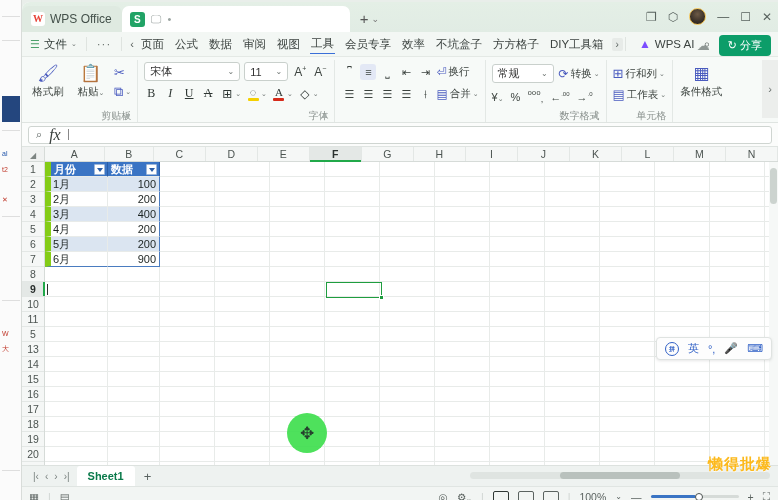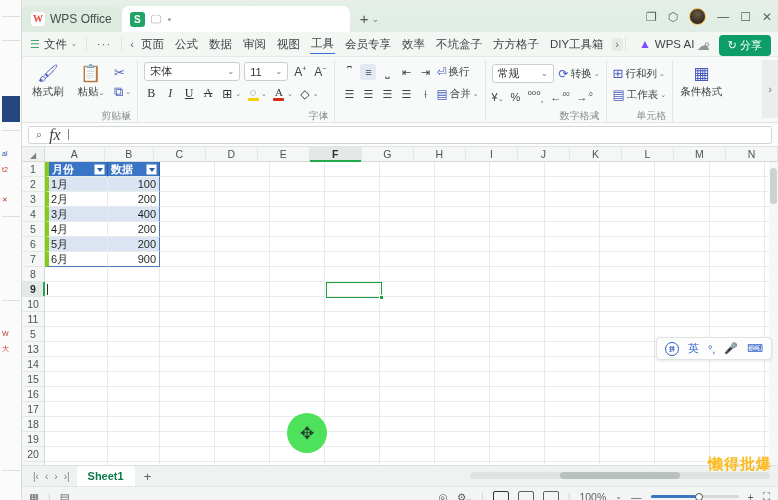--- a/index.html
+++ b/index.html
@@ -248,21 +248,21 @@
     position:relative; padding-left:3px;
   }
   .filt {
     position:absolute; right:2px; top:2px; width:11px; height:11px;
     background:#ffffff; border:1px solid #9fb8da; border-radius:1px;
     display:flex; align-items:center; justify-content:center;
   }
   .filt i { display:block; width:0;height:0; border-left:3px solid transparent;
             border-right:3px solid transparent; border-top:4px solid #2a5da6; }
   .band { background:#dbe5f1; }
-  .tbl-left { border-left: 4px solid #84cc16; }
+  .tbl-left { border-left: 6px solid #84cc16; }
   .tbl-bottom { border-bottom: 1.5px solid #4a7cc0; }
   .tbl-right { border-right: 1.5px solid #4a7cc0; }
 
   .selcell {
     position:absolute; border: 1.5px solid #1f9d3f; background: transparent;
     pointer-events:none;
   }
   .selcell .handle {
     position:absolute; right:-3px; bottom:-3px; width:5px; height:5px;
     background:#1f9d3f; border:1px solid #fff;

